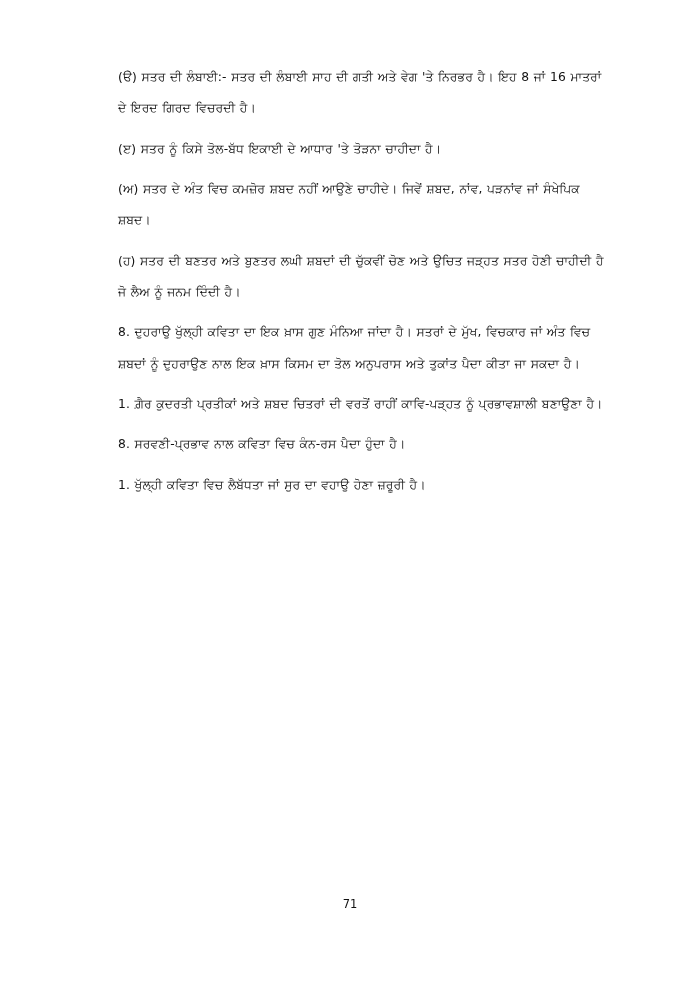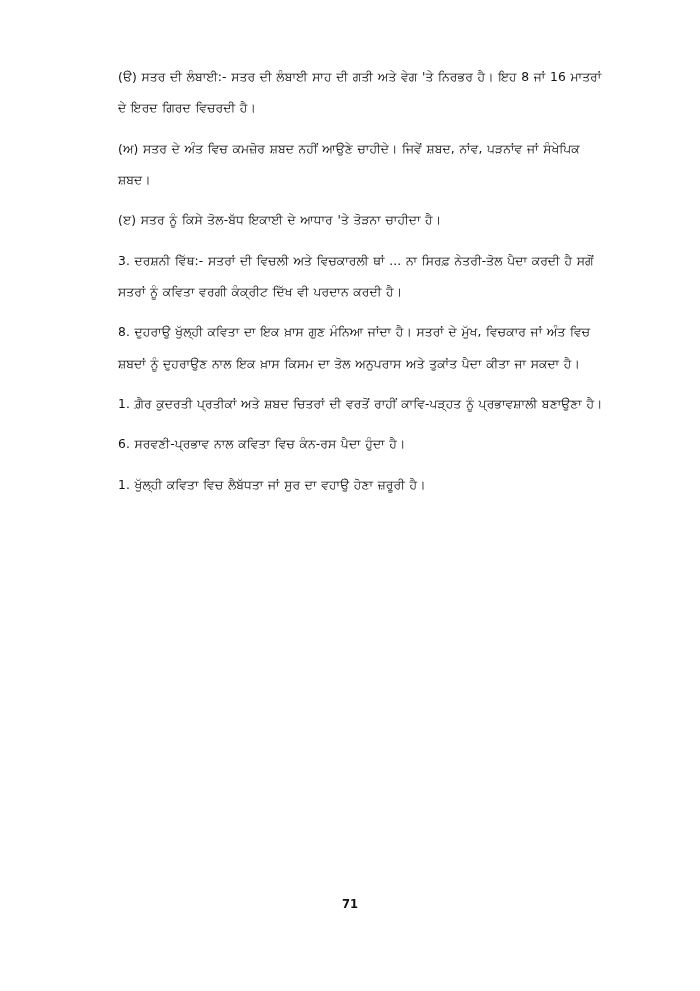--- a/index.html
+++ b/index.html
@@ -39,31 +39,30 @@
     color: #111111;
   }
   .page-number {
     position: absolute;
     left: 0;
     top: 897px;
     width: 700px;
     text-align: center;
     font-size: 11.5px;
     color: #111111;
-    font-weight: bold;
   }
 </style>
 </head>
 <body>
 
 <div class="page">
   <div class="content">
     <p class="para">(ੳ) ਸਤਰ ਦੀ ਲੰਬਾਈ:- ਸਤਰ ਦੀ ਲੰਬਾਈ ਸਾਹ ਦੀ ਗਤੀ ਅਤੇ ਵੇਗ 'ਤੇ ਨਿਰਭਰ ਹੈ। ਇਹ 8 ਜਾਂ 16 ਮਾਤਰਾਂ ਦੇ ਇਰਦ ਗਿਰਦ ਵਿਚਰਦੀ ਹੈ।</p>
+    <p class="para">(ੲ) ਸਤਰ ਨੂੰ ਕਿਸੇ ਤੋਲ-ਬੱਧ ਇਕਾਈ ਦੇ ਆਧਾਰ 'ਤੇ ਤੋੜਨਾ ਚਾਹੀਦਾ ਹੈ।</p>
     <p class="para">(ਅ) ਸਤਰ ਦੇ ਅੰਤ ਵਿਚ ਕਮਜ਼ੋਰ ਸ਼ਬਦ ਨਹੀਂ ਆਉਣੇ ਚਾਹੀਦੇ। ਜਿਵੇਂ ਸ਼ਬਦ, ਨਾਂਵ, ਪੜਨਾਂਵ ਜਾਂ ਸੰਖੇਪਿਕ ਸ਼ਬਦ।</p>
-    <p class="para">(ੲ) ਸਤਰ ਨੂੰ ਕਿਸੇ ਤੋਲ-ਬੱਧ ਇਕਾਈ ਦੇ ਆਧਾਰ 'ਤੇ ਤੋੜਨਾ ਚਾਹੀਦਾ ਹੈ।</p>
-    <p class="para">3. ਦਰਸ਼ਨੀ ਵਿੱਥ:- ਸਤਰਾਂ ਦੀ ਵਿਚਲੀ ਅਤੇ ਵਿਚਕਾਰਲੀ ਥਾਂ ... ਨਾ ਸਿਰਫ਼ ਨੇਤਰੀ-ਤੋਲ ਪੈਦਾ ਕਰਦੀ ਹੈ ਸਗੋਂ ਸਤਰਾਂ ਨੂੰ ਕਵਿਤਾ ਵਰਗੀ ਕੰਕ੍ਰੀਟ ਦਿੱਖ ਵੀ ਪਰਦਾਨ ਕਰਦੀ ਹੈ।</p>
+    <p class="para">(ਹ) ਸਤਰ ਦੀ ਬਣਤਰ ਅਤੇ ਬੁਣਤਰ ਲਘੀ ਸ਼ਬਦਾਂ ਦੀ ਚੁੱਕਵੀਂ ਚੋਣ ਅਤੇ ਉਚਿਤ ਜੜ੍ਹਤ ਸਤਰ ਹੋਣੀ ਚਾਹੀਦੀ ਹੈ ਜੋ ਲੈਅ ਨੂੰ ਜਨਮ ਦਿੰਦੀ ਹੈ।</p>
     <p class="para">8. ਦੁਹਰਾਉ ਖੁੱਲ੍ਹੀ ਕਵਿਤਾ ਦਾ ਇਕ ਖ਼ਾਸ ਗੁਣ ਮੰਨਿਆ ਜਾਂਦਾ ਹੈ। ਸਤਰਾਂ ਦੇ ਮੁੱਖ, ਵਿਚਕਾਰ ਜਾਂ ਅੰਤ ਵਿਚ ਸ਼ਬਦਾਂ ਨੂੰ ਦੁਹਰਾਉਣ ਨਾਲ ਇਕ ਖ਼ਾਸ ਕਿਸਮ ਦਾ ਤੋਲ ਅਨੁਪਰਾਸ ਅਤੇ ਤੁਕਾਂਤ ਪੈਦਾ ਕੀਤਾ ਜਾ ਸਕਦਾ ਹੈ।</p>
     <p class="para">1. ਗ਼ੈਰ ਕੁਦਰਤੀ ਪ੍ਰਤੀਕਾਂ ਅਤੇ ਸ਼ਬਦ ਚਿਤਰਾਂ ਦੀ ਵਰਤੋਂ ਰਾਹੀਂ ਕਾਵਿ-ਪੜ੍ਹਤ ਨੂੰ ਪ੍ਰਭਾਵਸ਼ਾਲੀ ਬਣਾਉਣਾ ਹੈ।</p>
-    <p class="para">6. ਸਰਵਣੀ-ਪ੍ਰਭਾਵ  ਨਾਲ ਕਵਿਤਾ ਵਿਚ ਕੰਨ-ਰਸ ਪੈਦਾ ਹੁੰਦਾ ਹੈ।</p>
+    <p class="para">8. ਸਰਵਣੀ-ਪ੍ਰਭਾਵ  ਨਾਲ ਕਵਿਤਾ ਵਿਚ ਕੰਨ-ਰਸ ਪੈਦਾ ਹੁੰਦਾ ਹੈ।</p>
     <p class="para">1. ਖੁੱਲ੍ਹੀ ਕਵਿਤਾ ਵਿਚ ਲੈਬੱਧਤਾ ਜਾਂ ਸੁਰ ਦਾ ਵਹਾਉ ਹੋਣਾ ਜ਼ਰੂਰੀ ਹੈ।</p>
   </div>
   <div class="page-number">71</div>
 </div>
 
 </body></html>

